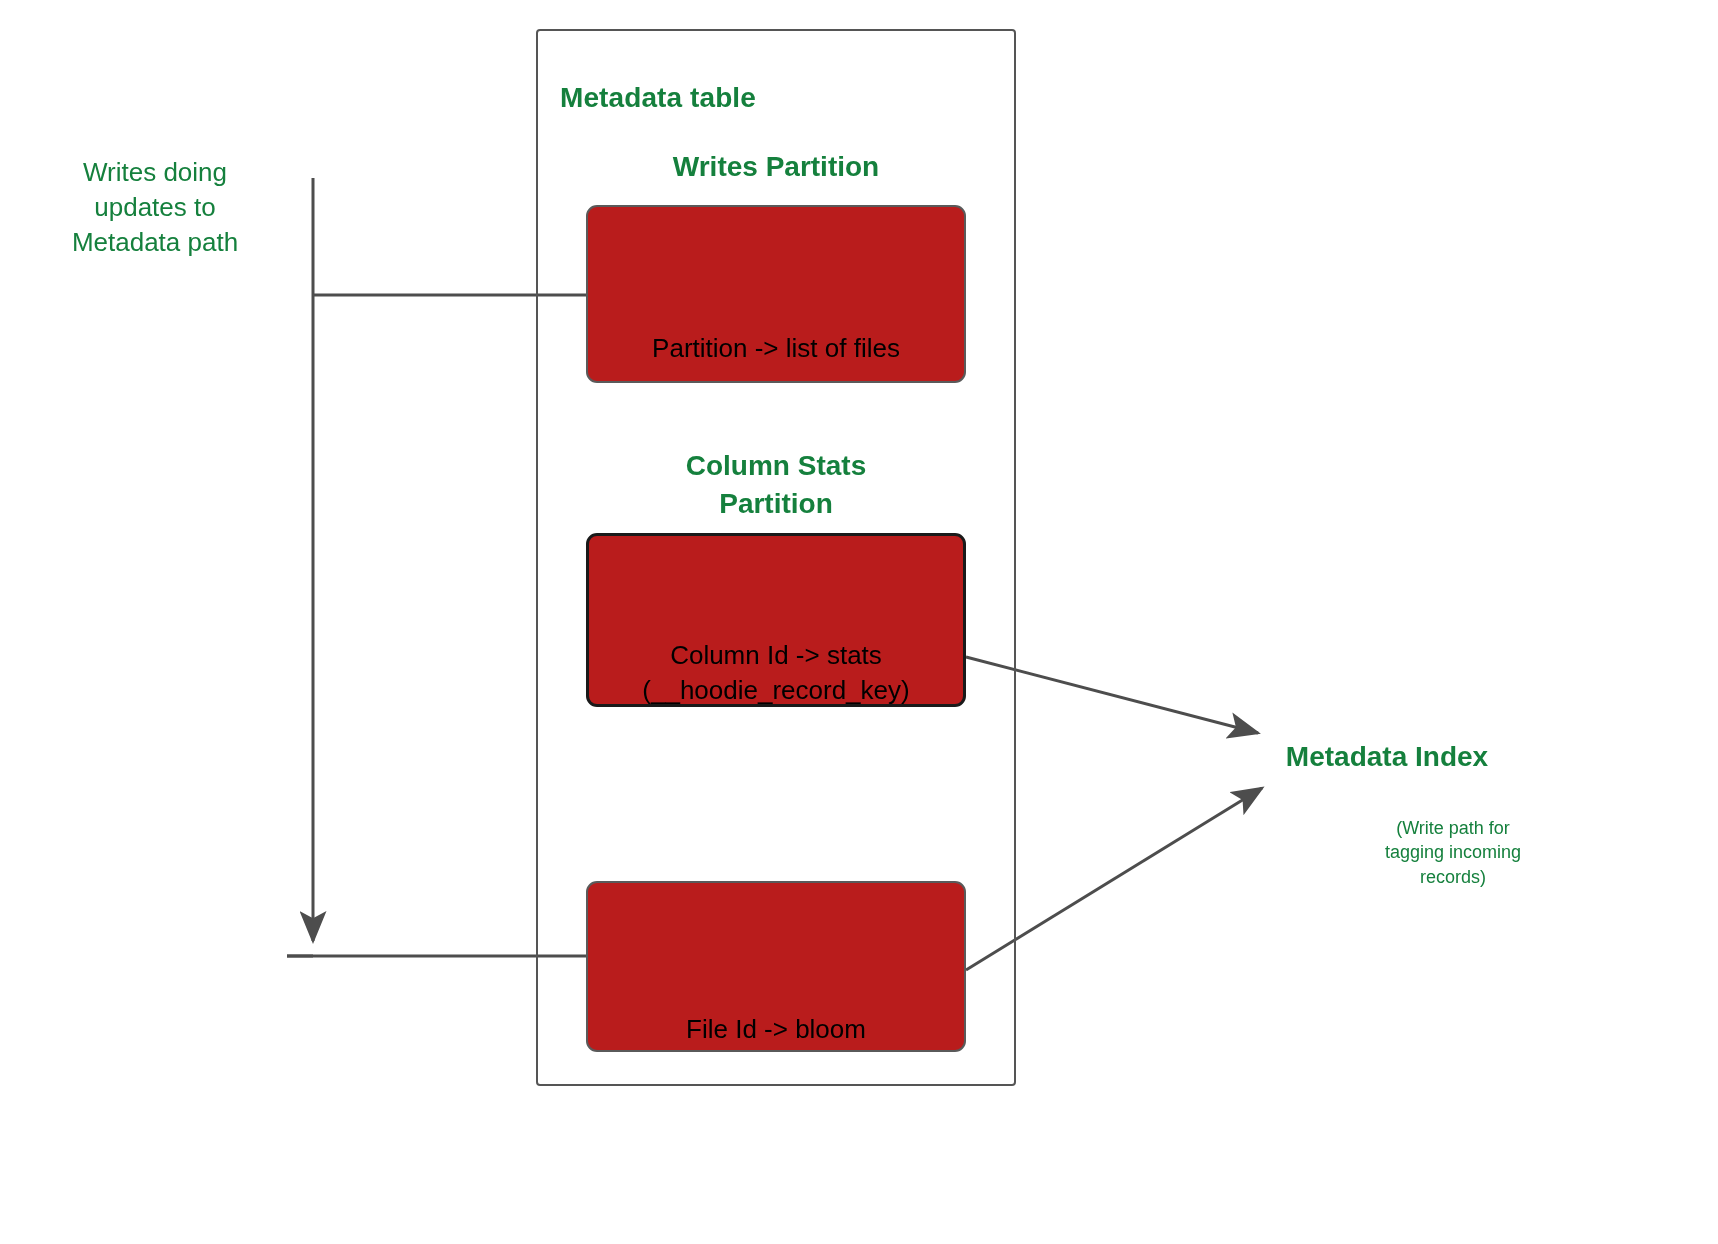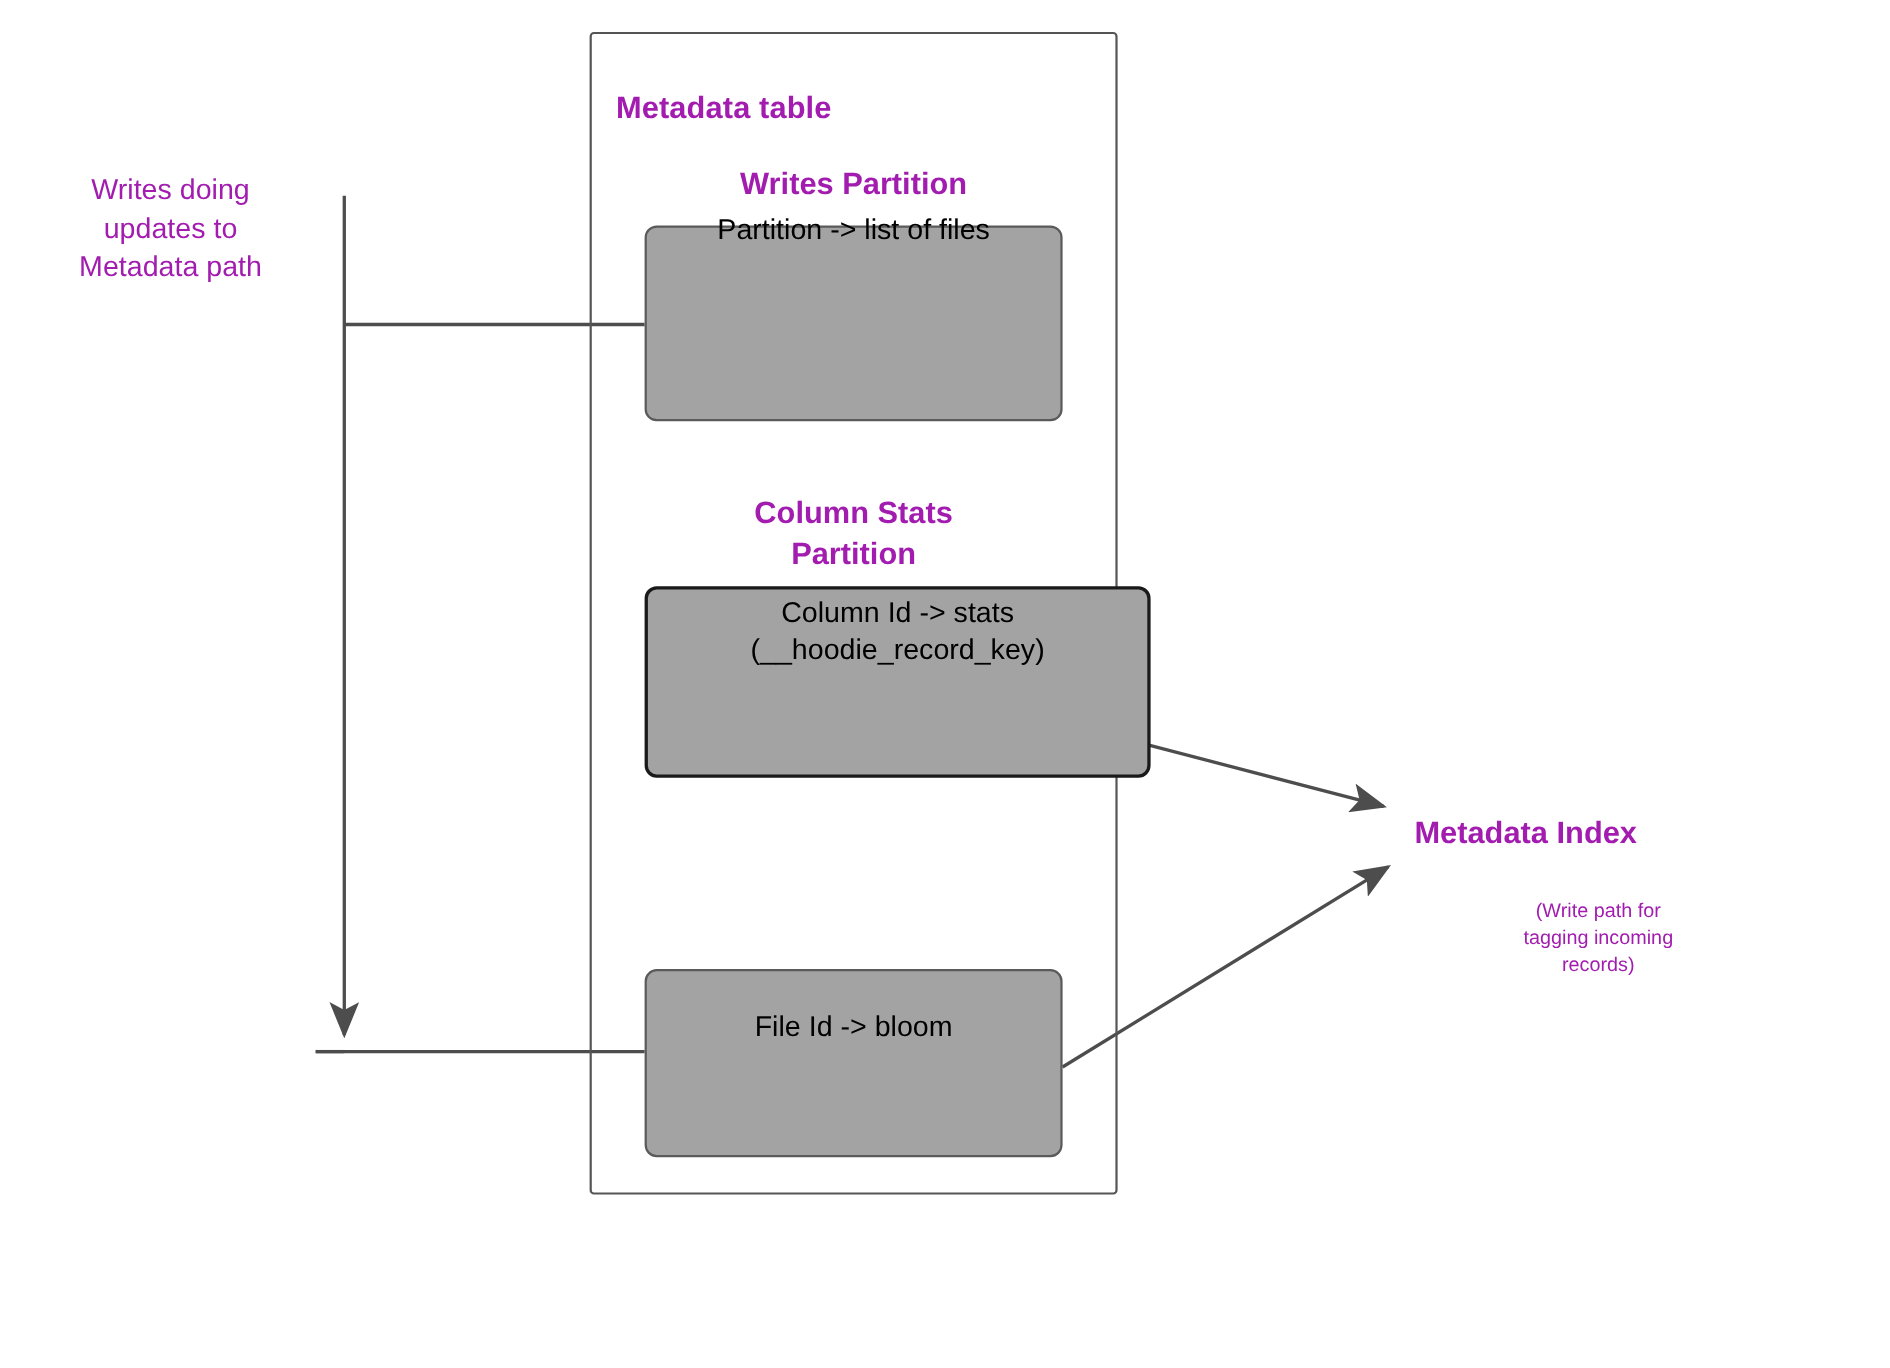--- a/index.html
+++ b/index.html
@@ -19,21 +19,21 @@
     position: absolute;
     left: 0; top: 0;
     width: 1718px;
     height: 1244px;
     pointer-events: none;
   }
 
   
   .txt {
     position: absolute;
-    color: #a21caf;
+    color: #15803d;
     white-space: pre-line;
     line-height: 1.33;
   }
 
   #writes-label {
     left: 10px;
     top: 155px;
     width: 290px;
     text-align: center;
     font-size: 26px;
@@ -54,39 +54,39 @@
     text-align: center;
     line-height: 1.36;
   }
   #files-partition-title   { left: 588px; top: 148px; width: 376px; }
   #colstats-partition-title{ left: 588px; top: 447px; width: 376px; }
   #bloom-partition-title   { left: 588px; top: 786px; width: 376px; }
 
   
   .pbox {
     position: absolute;
-    background: #a3a3a3;
+    background: #b91c1c;
     border: 2px solid #5a5a5a;
     border-radius: 11px;
     box-sizing: border-box;
     display: flex;
-    align-items: flex-start;
+    align-items: flex-end;
     justify-content: center;
   }
   .pbox.strong { border: 3px solid #1a1a1a; }
   .pbox .pbox-text {
     font-size: 26px;
     color: #000000;
     text-align: center;
     white-space: pre-line;
     line-height: 1.32;
   }
 
   #files-box    { left: 586px; top: 205px;  width: 380px; height: 178px; }
-  #colstats-box { left: 586px; top: 533px;  width: 460px; height: 174px; }
+  #colstats-box { left: 586px; top: 533px;  width: 380px; height: 174px; }
   #bloom-box    { left: 586px; top: 881px;  width: 380px; height: 171px; }
 
   
   #colstats-box .pbox-text { transform: translateY(3px); }
   #bloom-box .pbox-text    { transform: translateY(-4px); margin-top: 37px; }
   #files-box .pbox-text    { transform: translateY(-16px); }
 
   
   #metadata-table-box {
     position: absolute;

